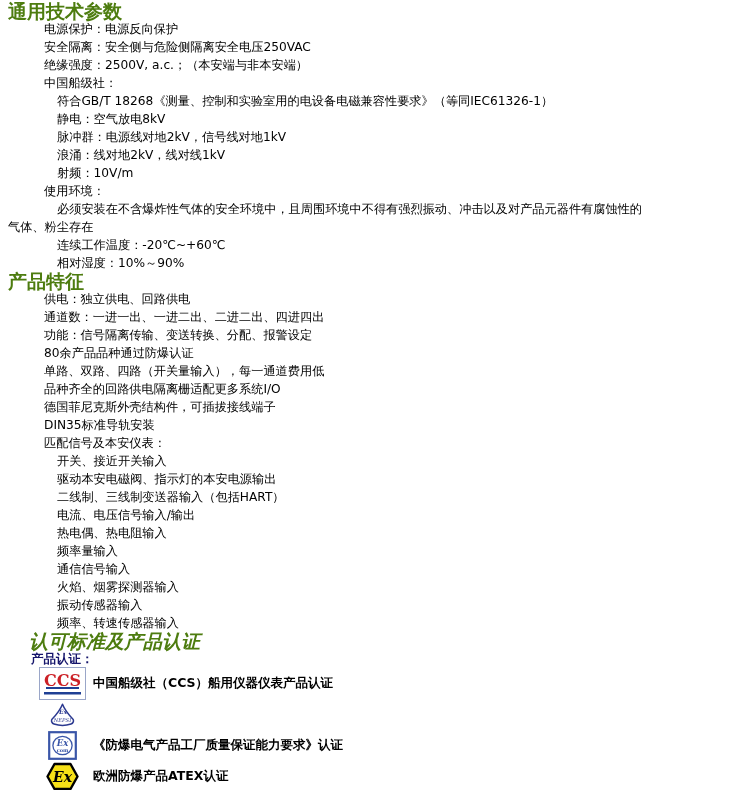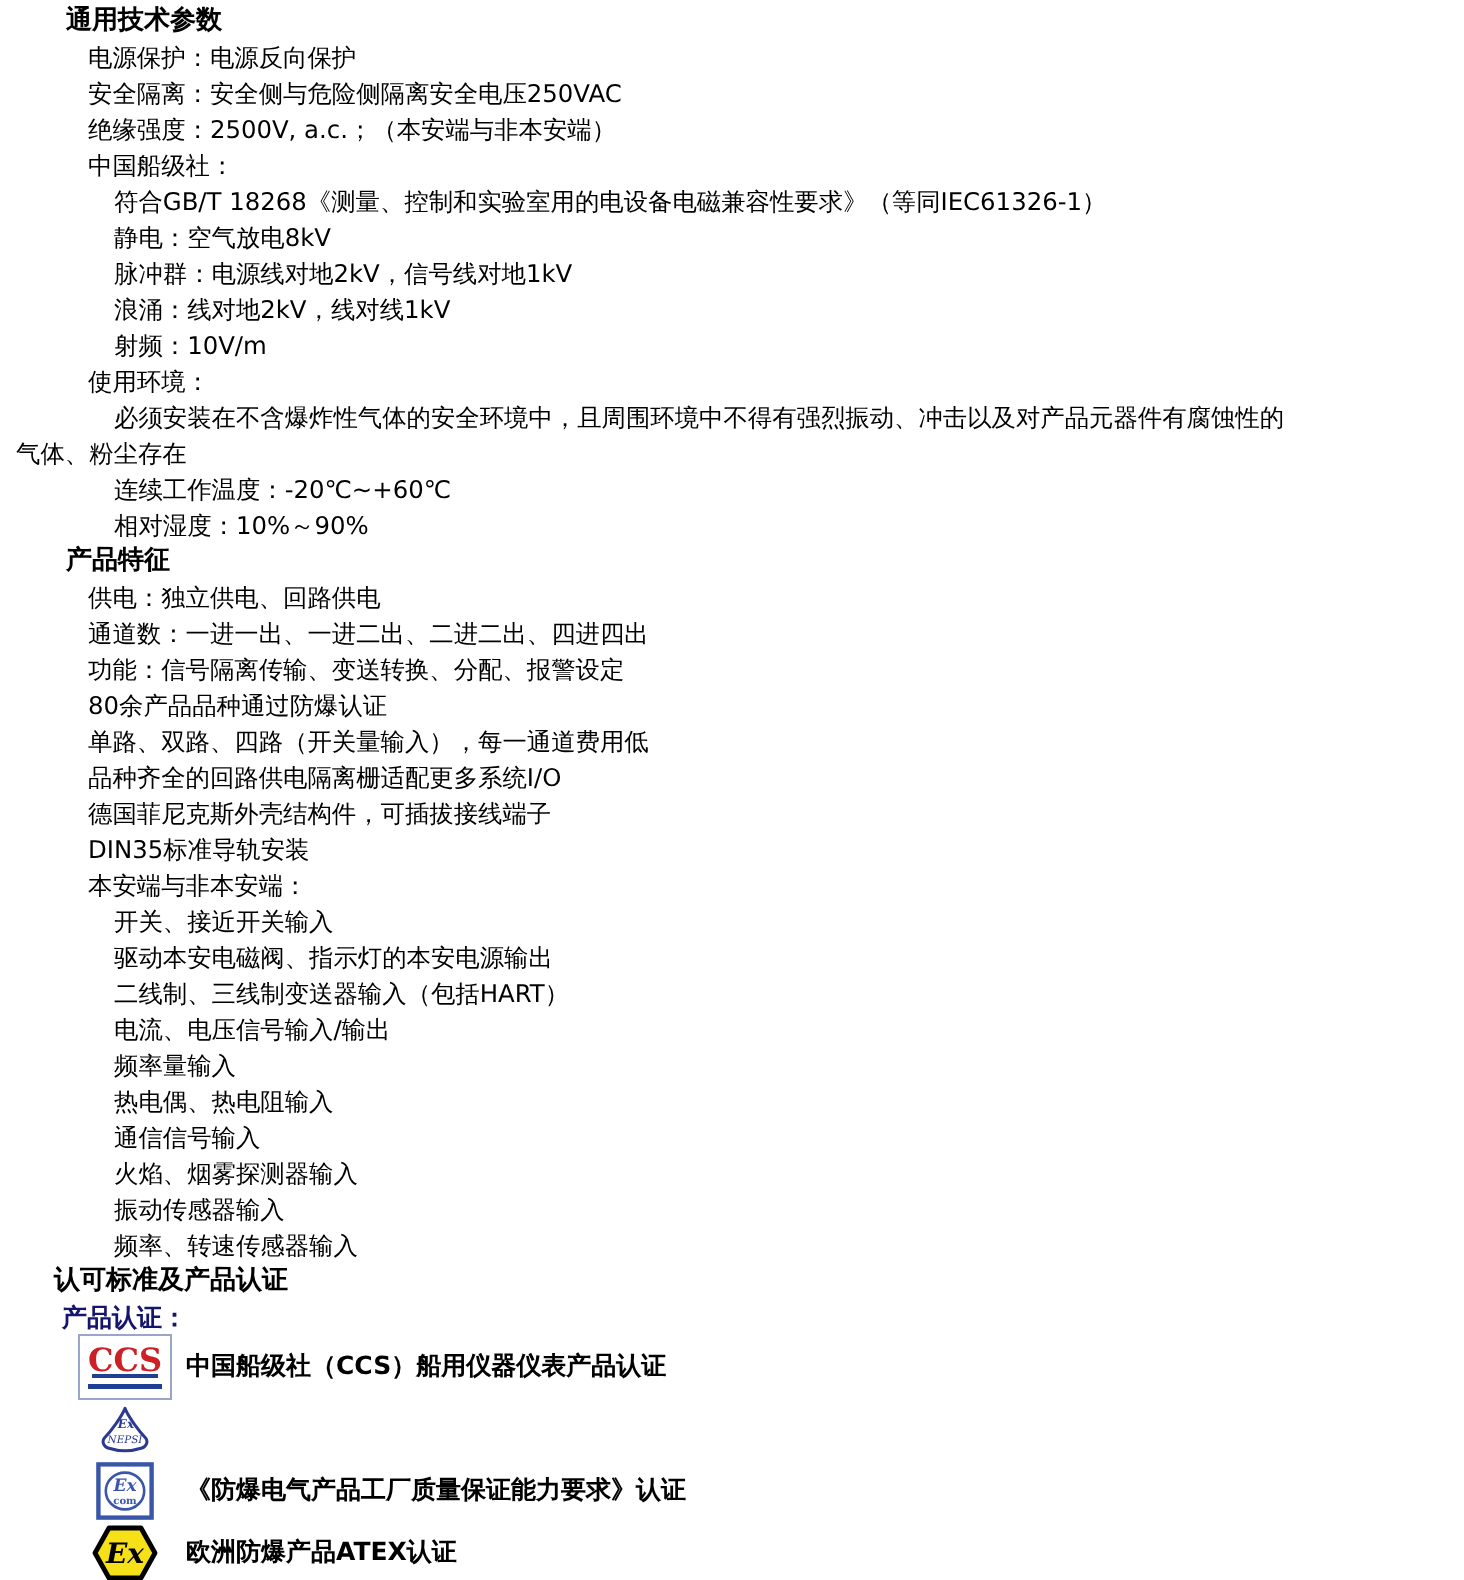--- a/index.html
+++ b/index.html
@@ -3,24 +3,24 @@
 <meta charset="utf-8">
 <style>
   html,body{margin:0;padding:0;background:#ffffff;}
   body{
     width:732px;height:790px;overflow:hidden;
     font-family:"DejaVu Sans",sans-serif;
     color:#000;
   }
   .page{padding-top:2px;}
   .section-title{
-    font-size:13px;font-weight:bold;color:#000000;
-    line-height:18px;padding-left:8px;white-space:pre;margin-left:25px;
+    font-size:19px;font-weight:bold;color:#4d7c0f;
+    line-height:18px;padding-left:8px;white-space:pre;
   }
-  .section-title.shifted{padding-left:2px;}
+  .section-title.shifted{padding-left:29px;font-style:italic;}
   .sub-title{
     font-size:12.5px;font-weight:bold;color:#15156b;
     line-height:18px;padding-left:31px;white-space:pre;
   }
   .line{
     font-size:12.2px;line-height:18px;white-space:pre;color:#000;
   }
   .indent-0{padding-left:8px;}
   .indent-1{padding-left:44px;}
   .indent-2{padding-left:57px;}
@@ -64,27 +64,27 @@
     <div class="section-title">产品特征</div>
     <div>
         <div class="line indent-1">供电：独立供电、回路供电</div>
         <div class="line indent-1">通道数：一进一出、一进二出、二进二出、四进四出</div>
         <div class="line indent-1">功能：信号隔离传输、变送转换、分配、报警设定</div>
         <div class="line indent-1">80余产品品种通过防爆认证</div>
         <div class="line indent-1">单路、双路、四路（开关量输入），每一通道费用低</div>
         <div class="line indent-1">品种齐全的回路供电隔离栅适配更多系统I/O</div>
         <div class="line indent-1">德国菲尼克斯外壳结构件，可插拔接线端子</div>
         <div class="line indent-1">DIN35标准导轨安装</div>
-        <div class="line indent-1">本安端与非本安端：</div>
+        <div class="line indent-1">匹配信号及本安仪表：</div>
         <div class="line indent-2">开关、接近开关输入</div>
         <div class="line indent-2">驱动本安电磁阀、指示灯的本安电源输出</div>
         <div class="line indent-2">二线制、三线制变送器输入（包括HART）</div>
         <div class="line indent-2">电流、电压信号输入/输出</div>
+        <div class="line indent-2">热电偶、热电阻输入</div>
         <div class="line indent-2">频率量输入</div>
-        <div class="line indent-2">热电偶、热电阻输入</div>
         <div class="line indent-2">通信信号输入</div>
         <div class="line indent-2">火焰、烟雾探测器输入</div>
         <div class="line indent-2">振动传感器输入</div>
         <div class="line indent-2">频率、转速传感器输入</div>
       </div>
   </div>
 
   <div class="section">
     <div class="section-title shifted">认可标准及产品认证</div>
     <div class="sub-title">产品认证：</div>

